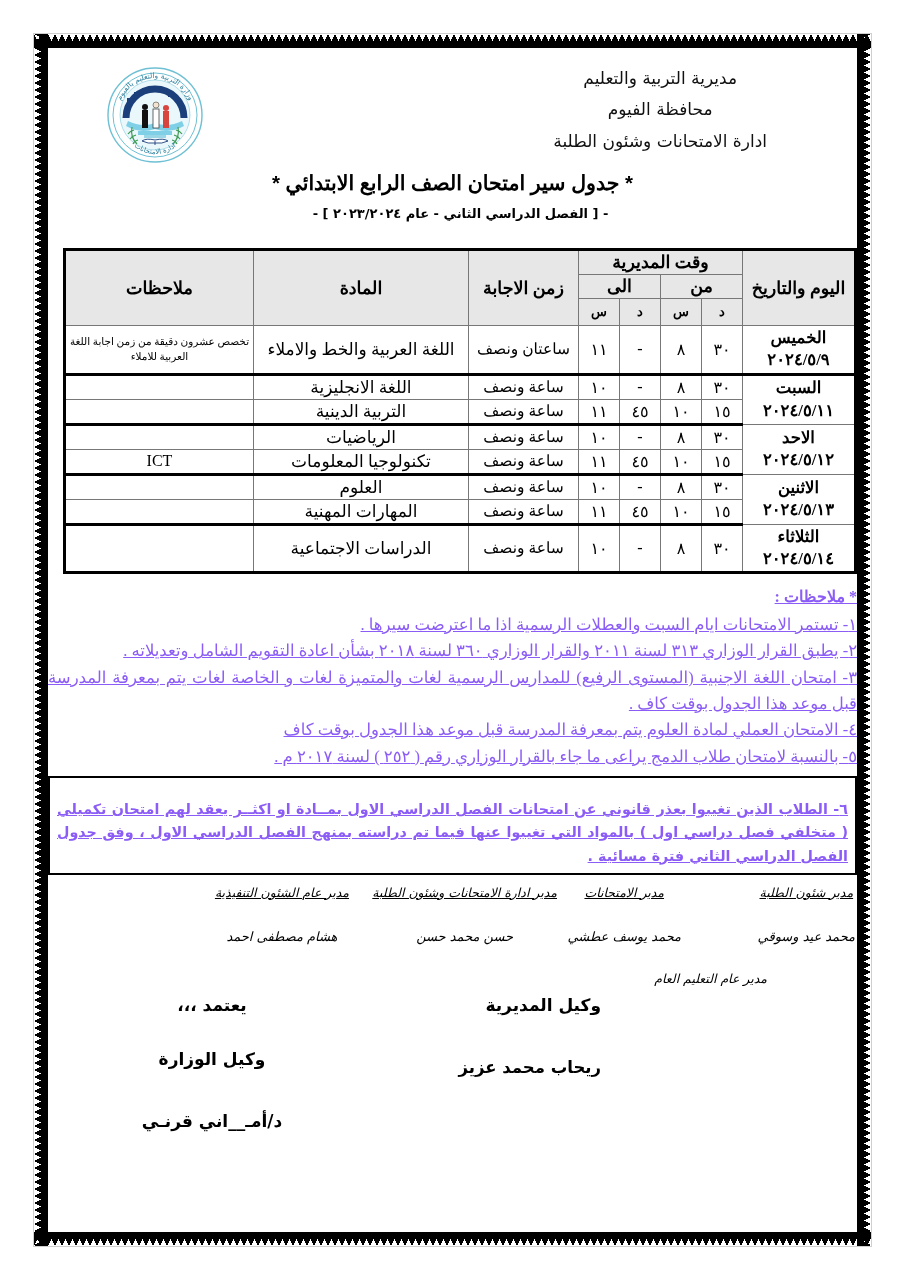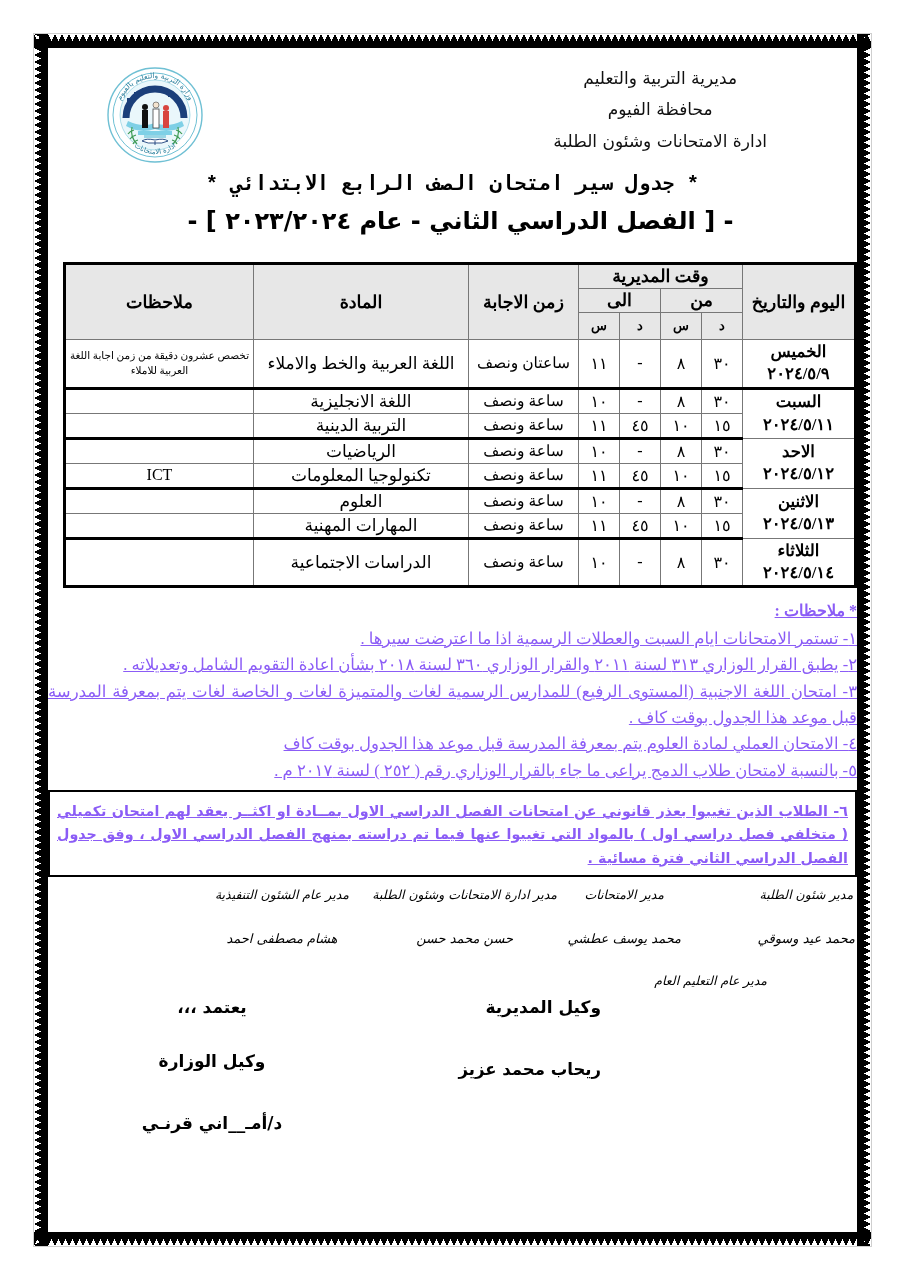--- a/index.html
+++ b/index.html
@@ -107,30 +107,30 @@
     color: #111;
   }
   .org-lines div { white-space: nowrap; }
 
   
   .title-block {
     margin-top: 4px;
     text-align: center;
   }
   .title-main {
-    font-family: Liberation Mono, monospace;
+    font-family: Liberation Sans, sans-serif;
     font-weight: bold;
     font-size: 20.5px;
     letter-spacing: 0px;
     color: #000;
   }
   .title-sub {
     font-family: "DejaVu Sans", sans-serif;
     font-weight: bold;
-    font-size: 24px;
+    font-size: 13px;
     margin-top: 11px;
     color: #000;
     margin-left: 16px;
   }
 
   
   table.sched {
     margin-top: 27px;
     width: 791px;
     border-collapse: collapse;
@@ -212,21 +212,21 @@
   .notes p {
     margin: 0 0 1px 0;
     text-align: justify;
     text-justify: inter-word;
   }
   .note-right { text-align: right; padding-left: 32px; }
 
   .boxed-note {
     margin-top: 7px;
     border: 2px solid #000;
-    padding: 8px 7px 5px 7px;
+    padding: 20px 7px 5px 7px;
     font-family: "DejaVu Sans", sans-serif;
     font-weight: bold;
     font-size: 14.3px;
     line-height: 1.62;
     text-align: justify;
   }
 
   
   .sig-row {
     position: relative;
@@ -234,21 +234,21 @@
     margin-top: 10px;
     font-family: "DejaVu Sans", sans-serif;
   }
   .sig {
     position: absolute;
     text-align: center;
     font-size: 12.5px;
     line-height: 1;
     font-style: italic;
   }
-  .sig .role { display: block; white-space: nowrap; }
+  .sig .role { display: block; white-space: nowrap; text-decoration: underline; }
   .sig .name { display: block; margin-top: 31px; white-space: nowrap; font-size: 13px; }
 
   .sig-a { right: 2px;   top: 2px; }
   .sig-b { right: 176px; top: 2px; }
   .sig-c { right: 300px; top: 2px; }
   .sig-d { right: 508px; top: 2px; }
 
   .gen-role {
     position: absolute;
     right: 90px;

